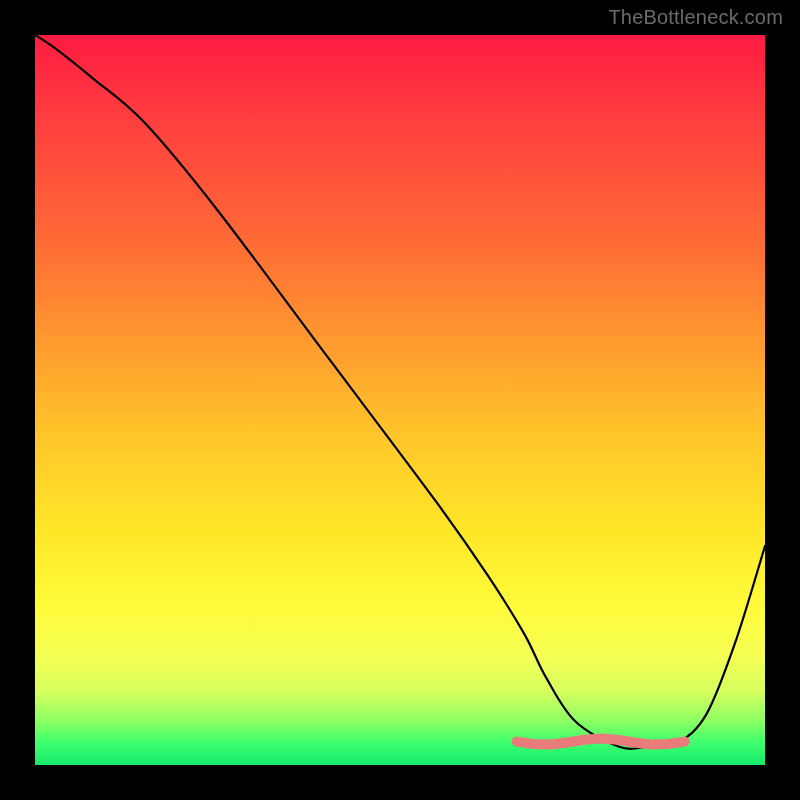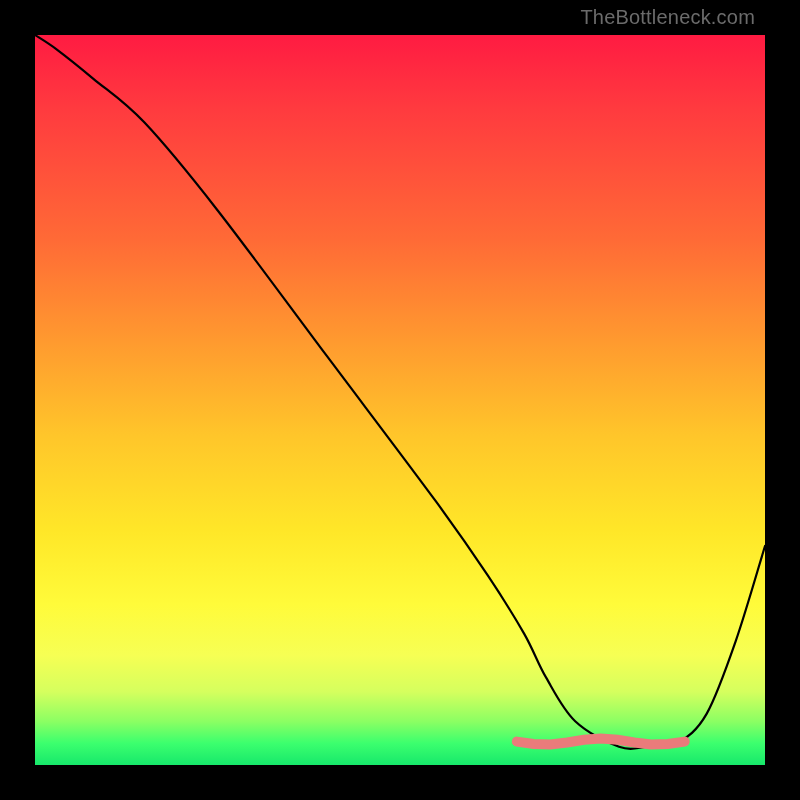--- a/index.html
+++ b/index.html
@@ -9,20 +9,21 @@
     height: 800px;
     background: #000;
     overflow: hidden;
     font-family: Arial, Helvetica, sans-serif;
   }
   .frame {
     width: 765px;
     height: 800px;
     background: #000;
     position: relative;
+    padding-left: 28px;
   }
   .watermark {
     position: absolute;
     top: 6px;
     right: 10px;
     color: #6b6b6b;
     font-size: 20px;
     font-weight: 500;
     letter-spacing: 0.2px;
     z-index: 10;

